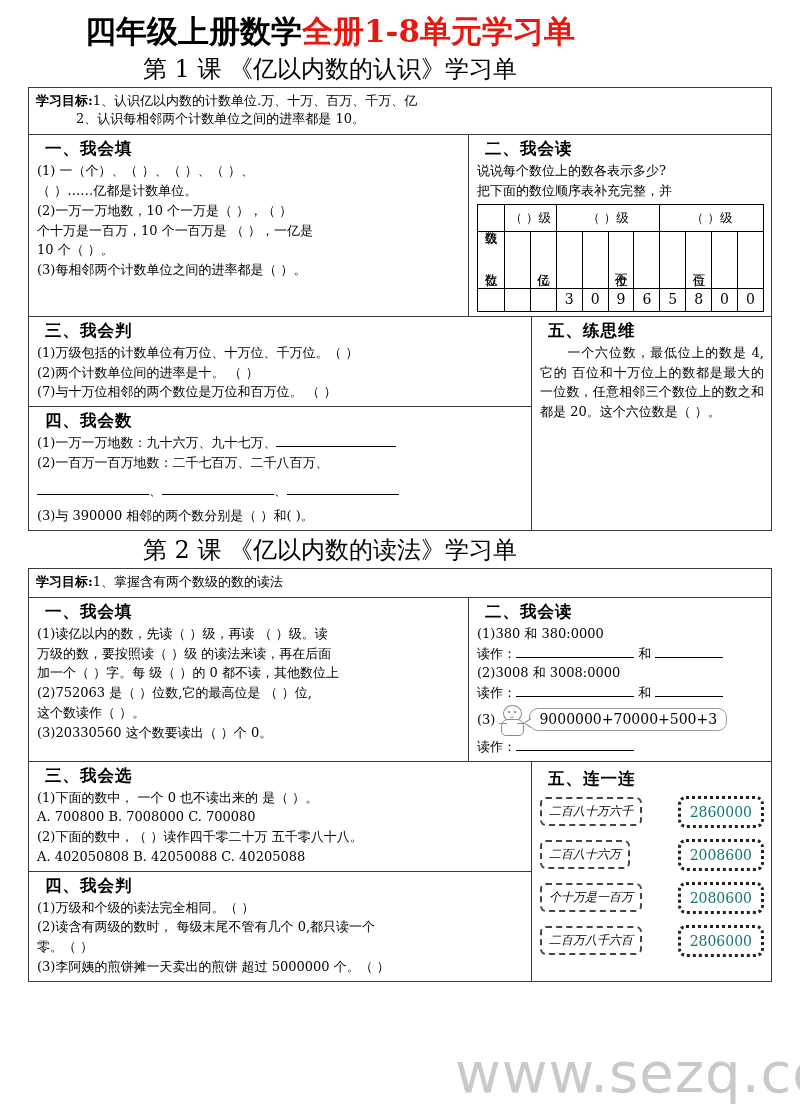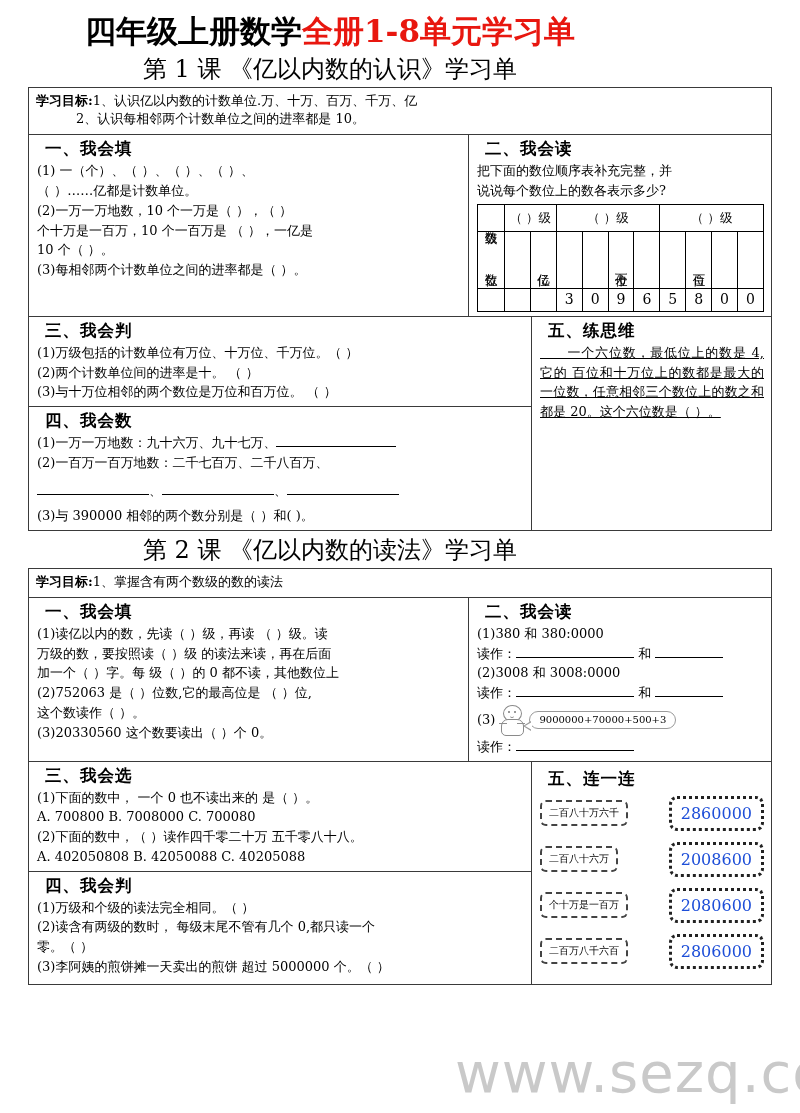--- a/index.html
+++ b/index.html
@@ -127,21 +127,21 @@
   .kid .body {
     position:absolute; left:2px; top:14px; width:21px; height:15px;
     border:1.5px solid #8a8a8a; border-radius:7px 7px 5px 5px; background:#fff;
   }
   .kid .arm {position:absolute;top:18px;width:8px;height:1.5px;background:#8f8f8f;}
   .kid .arm.l{left:0px;} .kid .arm.r{left:18px;}
   .bubble {
     border: 1.3px solid #9a9a9a;
     border-radius: 9px;
     padding: 2px 9px 3px 9px;
-    font-size: 10px;
+    font-size: 14px;
     position: relative;
     background: #fff;
     white-space: nowrap;
   }
   .bubble:before {
     content: "";
     position: absolute;
     left: -7px; top: 9px;
     border-top: 5px solid transparent;
     border-bottom: 5px solid transparent;
@@ -161,31 +161,32 @@
   .match-grid { margin-top: 6px; }
   .match-row {
     display: flex;
     align-items: center;
     justify-content: space-between;
     margin-bottom: 11px;
   }
   .mbox-left {
     border: 2px dashed #444;
     border-radius: 6px;
-    font-size: 10px;
+    font-size: 12px;
     padding: 4px 7px;
     white-space: nowrap;
     background: #fff;
+    font-style: italic;
   }
   .mbox-right {
     border: 3px dotted #222;
     border-radius: 8px;
-    font-size: 16px;
+    font-size: 14px;
     padding: 5px 9px;
-    color: #1d4ed8;
+    color: #0f766e;
     background: #fff;
     font-family: "DejaVu Serif", serif;
   }
 
   
   .watermark {
     position: absolute;
     left: 455px;
     top: 1040px;
     font-size: 56px;
@@ -223,22 +224,22 @@
           <div>(1) 一（个）、（        ）、（          ）、（          ）、</div>
           <div>（        ）……亿都是计数单位。</div>
           <div>(2)一万一万地数，10 个一万是（        ），（          ）</div>
           <div>个十万是一百万，10 个一百万是 （        ），一亿是</div>
           <div>10 个（         ）。</div>
           <div>(3)每相邻两个计数单位之间的进率都是（        ）。</div>
         </div>
       </div>
       <div class="cell pad" style="width:301px;">
         <div class="sec-head">二、我会读</div>
+        <div class="body-txt">说说每个数位上的数各表示多少?</div>
         <div class="body-txt">把下面的数位顺序表补充完整，并</div>
-        <div class="body-txt">说说每个数位上的数各表示多少?</div>
         <table class="dv-table">
           <tbody>
               <tr class="r-grade">
             <td class="dv-lab"><span class="dv-vert">数级</span></td>
             <td colspan="2">（    ）级</td>
             <td colspan="4">（       ）级</td>
             <td colspan="4">（       ）级</td>
           </tr>
           <tr class="r-place">
             <td class="dv-lab"><span class="dv-vert">数位</span></td>
@@ -270,37 +271,37 @@
           </table>
       </div>
     </div>
 
     <div class="row bt">
       <div class="cell br" style="width:503px;">
         <div class="pad">
           <div class="sec-head">三、我会判</div>
           <div class="body-txt">(1)万级包括的计数单位有万位、十万位、千万位。（        ）</div>
           <div class="body-txt">(2)两个计数单位间的进率是十。   （        ）</div>
-          <div class="body-txt">(3)与十万位相邻的两个数位是万位和百万位。 （        ）</div>
+          <div class="body-txt">(7)与十万位相邻的两个数位是万位和百万位。 （        ）</div>
         </div>
         <div class="pad bt">
           <div class="sec-head">四、我会数</div>
           <div class="body-txt nowrap">
             <span>(1)一万一万地数：九十六万、九十七万、</span><span class="ul-line" style="width:120px;"></span>
           </div>
           <div class="body-txt">(2)一百万一百万地数：二千七百万、二千八百万、</div>
           <div class="body-txt" style="padding-top:8px;">
             <span class="ul-line" style="width:112px;"></span><span>、</span><span class="ul-line" style="width:112px;"></span><span>、</span><span class="ul-line" style="width:112px;"></span>
           </div>
           <div class="body-txt" style="padding-top:6px;">(3)与 390000 相邻的两个数分别是（        ）和(        )。</div>
         </div>
       </div>
       <div class="cell pad" style="width:238px;">
         <div class="sec-head">五、练思维</div>
-        <div class="body-txt" style="text-align:justify;text-decoration:underline;">　　一个六位数，最低位上的数是 4,它的 百位和十万位上的数都是最大的一位数，任意相邻三个数位上的数之和都是 20。这个六位数是（        ）。</div>
+        <div class="body-txt" style="text-align:justify;">　　一个六位数，最低位上的数是 4,它的 百位和十万位上的数都是最大的一位数，任意相邻三个数位上的数之和都是 20。这个六位数是（        ）。</div>
       </div>
     </div>
 
   </div>
 
   <div class="lesson-title">第 2 课  《亿以内数的读法》学习单</div>
 
   <div class="sheet">
 
     <div class="goal">

